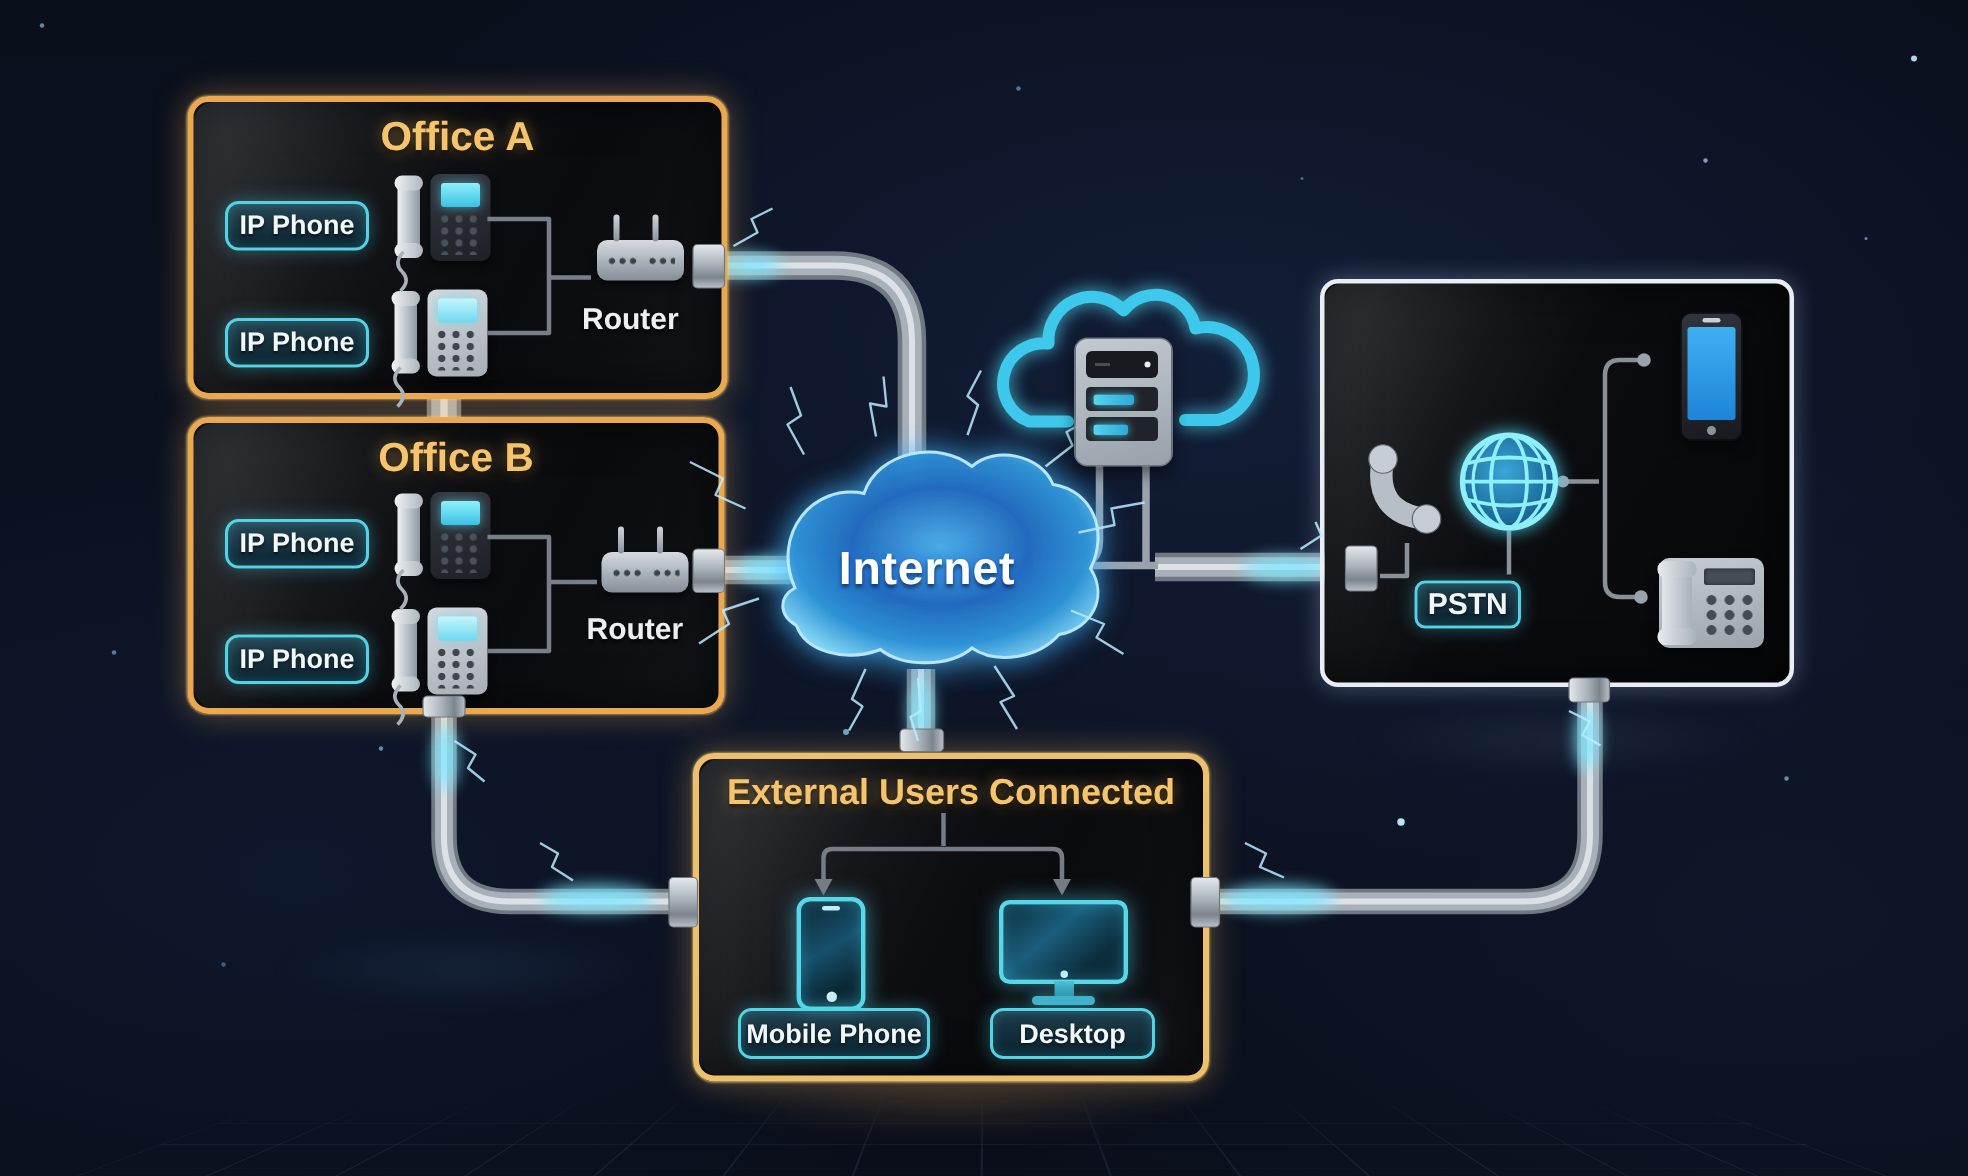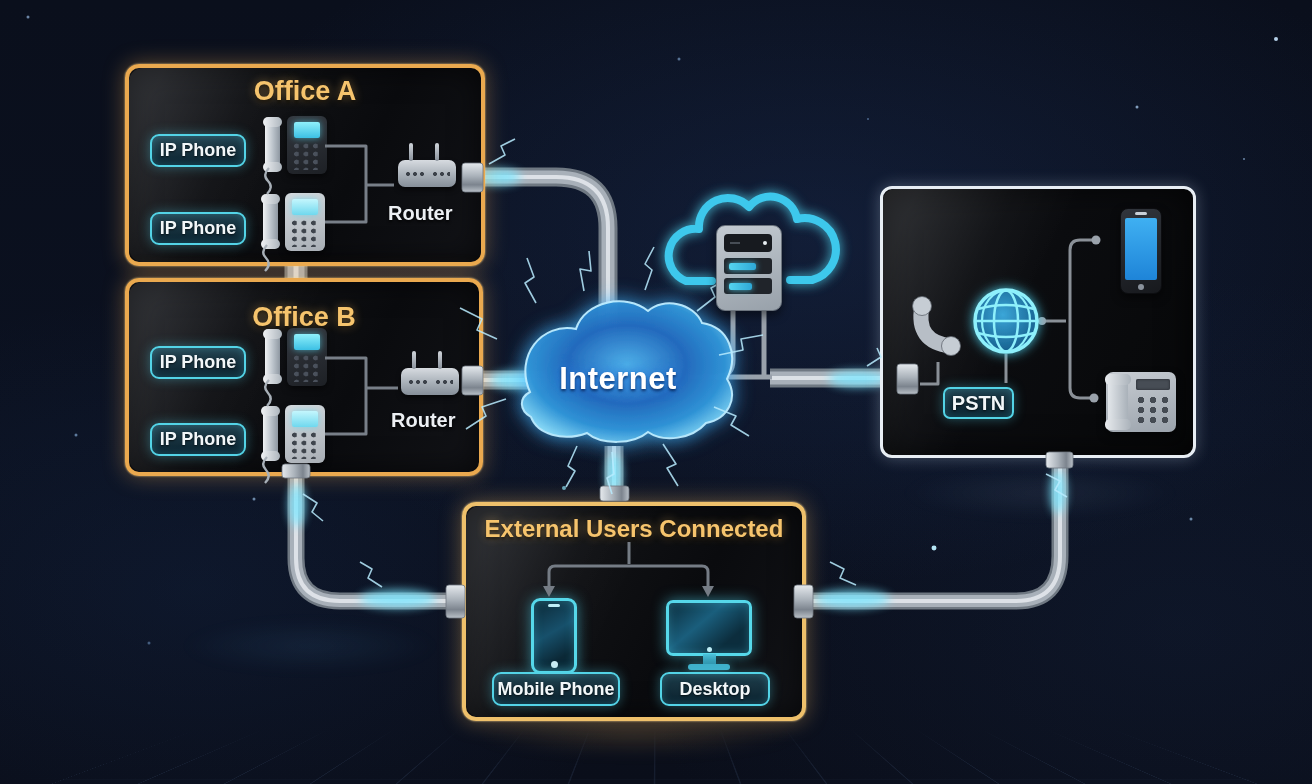--- a/index.html
+++ b/index.html
@@ -256,21 +256,21 @@
         </div>
     </div>
     <div class="router" style="left:269px;top:92px;">
       <div class="d1"></div>
         <div class="d2"></div>
     </div>
     <div class="rlabel" style="left:259px;top:134px;width:78px;font-size:20px;">Router</div>
   </div>
 
   <div class="panel office" style="left:125px;top:278px;width:350px;height:190px;">
-    <div class="title gold" style="top:20px;font-size:27px;">Office B</div>
+    <div class="title gold" style="top:8px;font-size:27px;">Office B</div>
     <div class="chip" style="left:21px;top:64px;width:92px;height:29px;font-size:18px;">
       <span>IP Phone</span>
     </div>
     <div class="chip" style="left:21px;top:141px;width:92px;height:29px;font-size:18px;">
       <span>IP Phone</span>
     </div>
     <div class="ipphone" style="left:136px;top:46px;">
       <div class="hs"></div>
         <div class="bd">
           <div class="scr"></div>

